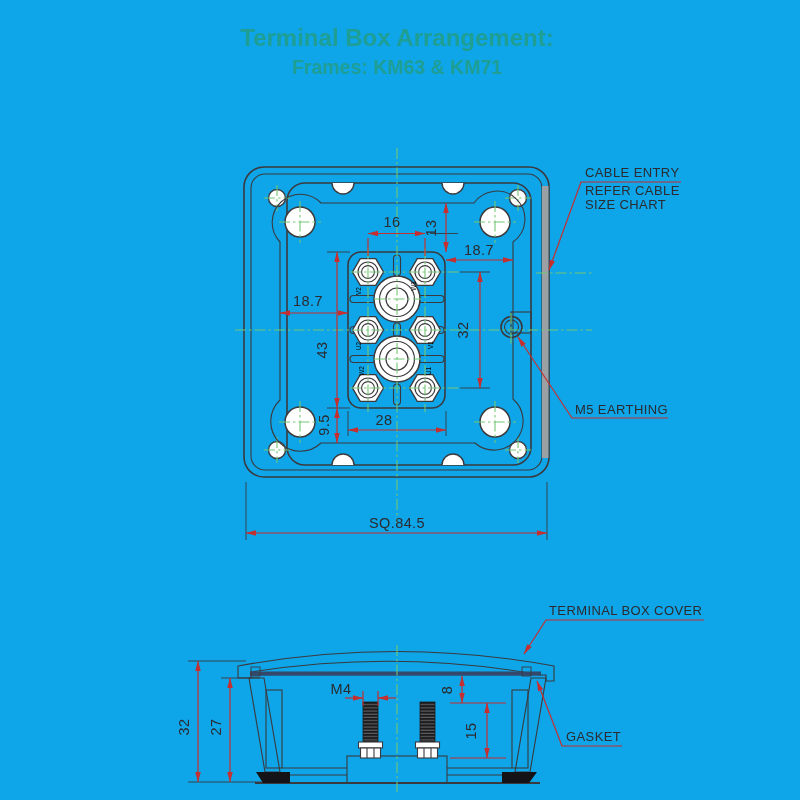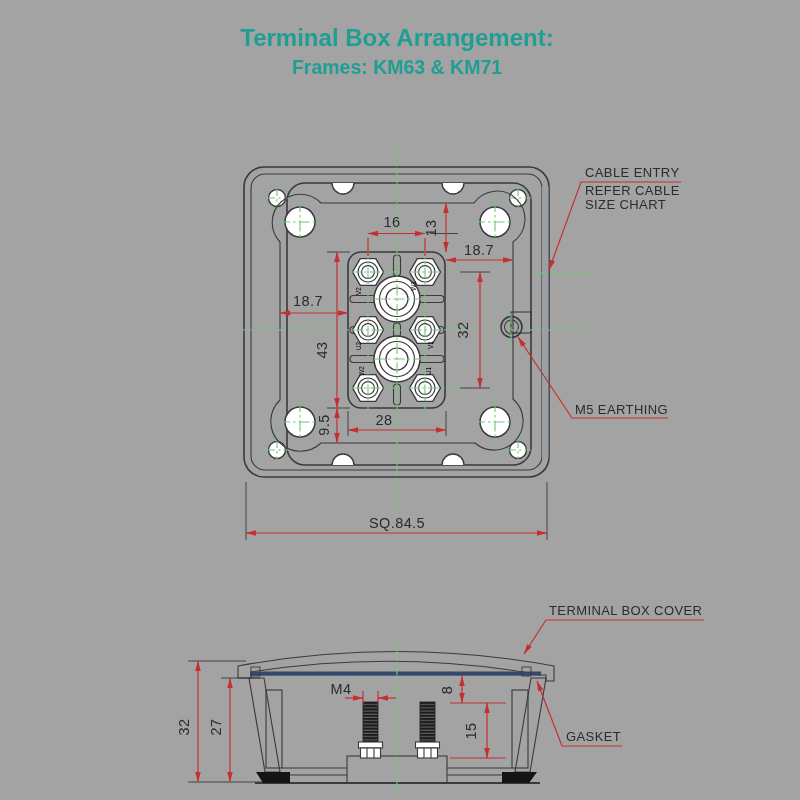--- a/index.html
+++ b/index.html
@@ -1,16 +1,16 @@
 <!DOCTYPE html>
 <html><head>
 <meta charset="utf-8">
 <style>
   html,body{margin:0;padding:0;background:#ffffff;}
-  #stage{position:relative;width:800px;height:800px;background:#a3a3a3;overflow:hidden;
+  #stage{position:relative;width:800px;height:800px;background:#0ea5e9;overflow:hidden;
          font-family:"Liberation Sans", sans-serif;}
   svg{display:block;}
   .ln   {stroke:#3a3a3e;stroke-width:1.6;fill:none;}
   .ln2  {stroke:#3a3a3e;stroke-width:1.1;fill:none;}
   .lnw  {stroke:#3a3a3e;stroke-width:1.4;fill:#ffffff;}
   .red  {stroke:#c62f2f;stroke-width:1.2;fill:none;}
   .blk  {stroke:#3a3a3e;stroke-width:0.9;fill:none;}
   .cl   {stroke:#74c776;stroke-width:1.1;fill:none;stroke-dasharray:11 3 2.5 3;}
   .cad  {font-family:"Liberation Sans", sans-serif;font-size:13px;fill:#2b2b30;letter-spacing:0.4px;}
   .cadBig{font-size:14.5px;}

